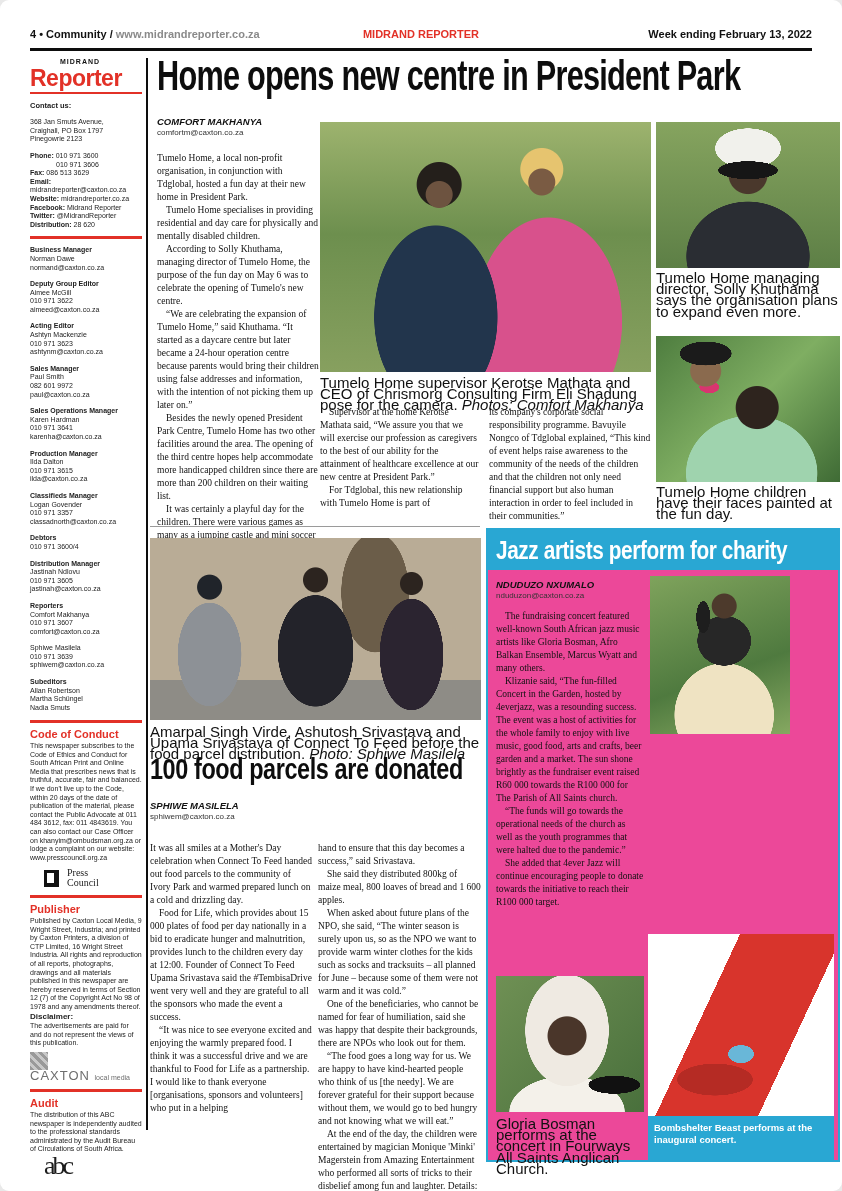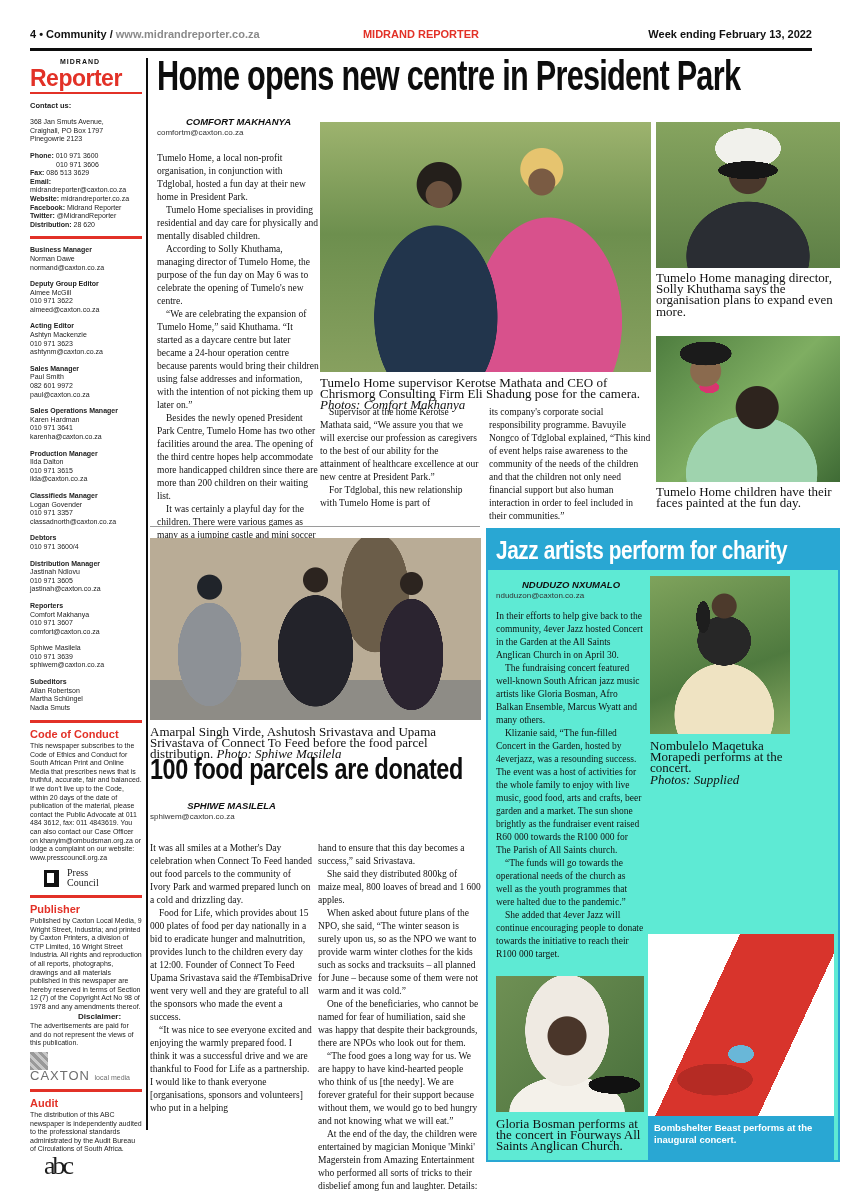--- a/index.html
+++ b/index.html
@@ -1,17 +1,17 @@
 <!DOCTYPE html>
 <html><head>
 <meta charset="utf-8">
 <style>
   html,body{margin:0;padding:0;background:#e9e9e9;}
   .page{position:relative;width:842px;height:1191px;background:#ffffff;margin:0 auto;
-        font-family:"Liberation Serif",serif;color:#111;overflow:hidden;}
+        font-family:"Liberation Serif",serif;color:#111;overflow:hidden;border-radius:9px;}
   .abs{position:absolute;}
   
   .hdr{position:absolute;left:30px;top:28px;width:782px;display:flex;justify-content:space-between;
        font-family:"Liberation Sans",sans-serif;font-size:11px;font-weight:bold;}
   .hdr .url{color:#8a8a8a;font-weight:bold;}
   .hdr .mid{position:absolute;left:50%;transform:translateX(-50%);color:#e23127;}
   .toprule{position:absolute;left:30px;top:48px;width:782px;height:3px;background:#0d0d0d;}
   .vrule{position:absolute;left:146px;top:58px;width:2px;height:1072px;background:#0d0d0d;}
   
   .side{position:absolute;left:30px;top:58px;width:112px;font-family:"Liberation Sans",sans-serif;
@@ -29,39 +29,39 @@
   .pcwrap{display:flex;align-items:center;gap:8px;margin:6px 0 2px 14px;}
   .pc-glyph{width:15px;height:17px;background:linear-gradient(#fff,#fff) 3px 3px/7px 10px no-repeat,#111;
             display:inline-block;}
   .pc-text{font-family:"Liberation Serif",serif;font-size:10px;line-height:10px;}
   .cax-glyph{width:18px;height:18px;margin:4px 0 2px 0;
              background:repeating-linear-gradient(45deg,#9a9a9a 0 3px,#c9c9c9 3px 6px);}
   .cax-text{font-size:13px;letter-spacing:1px;color:#6e6e6e;}
   .cax-text .sm{font-size:7px;letter-spacing:0;}
   .abc{font-family:"Liberation Serif",serif;font-size:26px;font-weight:normal;letter-spacing:-3px;
        color:#1c1c1c;margin:8px 0 0 14px;}
-  .disc-h{font-weight:bold;font-size:8px;margin-top:2px;margin-left:48px;}
+  .disc-h{font-weight:bold;font-size:8px;margin-top:2px;}
   
   .h1{position:absolute;left:157px;top:54px;width:900px;font-family:"Liberation Sans",sans-serif;
       font-weight:bold;font-size:42px;line-height:44px;letter-spacing:-1px;color:#0d0d0d;
       transform:scaleX(0.73);transform-origin:left top;white-space:nowrap;}
   .h2{position:absolute;left:150px;top:752px;width:440px;font-family:"Liberation Sans",sans-serif;
       font-weight:bold;font-size:30px;letter-spacing:-0.5px;color:#0d0d0d;
       transform:scaleX(0.78);transform-origin:left top;white-space:nowrap;}
-  .byl{font-family:"Liberation Sans",sans-serif;font-size:9.5px;font-weight:bold;font-style:italic;text-align:center;}
+  .byl{font-family:"Liberation Sans",sans-serif;font-size:9.5px;font-weight:bold;font-style:italic;}
   .byl-mail{font-family:"Liberation Sans",sans-serif;font-size:8px;color:#333;margin-top:1px;}
   .body{font-size:9.5px;line-height:13px;text-align:left;}
   .body p{margin:0;text-indent:9px;}
   .body p.noind{text-indent:0;}
-  .cap{font-family:Liberation Serif, serif;font-size:13px;line-height:11.2px;color:#111;}
+  .cap{font-family:Liberation Sans, sans-serif;font-size:15px;line-height:11.2px;color:#111;}
   .cap .credit{font-style:italic;}
   .divider{position:absolute;left:150px;top:526px;width:330px;height:1px;background:#9a9a9a;}
   
   .jazz{position:absolute;left:486px;top:528px;width:350px;height:630px;border:2px solid #29a7d3;
-        background:#5eead4;}
+        background:#ec4899;}
   .jbanner{height:40px;background:#29a7d3;overflow:hidden;}
   .jbanner span{display:inline-block;color:#fff;font-family:"Liberation Sans",sans-serif;
         font-weight:bold;font-size:26px;line-height:40px;padding-left:10px;letter-spacing:-0.5px;
         transform:scaleX(0.80);transform-origin:left center;white-space:nowrap;}
   .jcap-box{position:absolute;left:160px;top:586px;width:186px;height:44px;background:#29a7d3;
         color:#fff;font-family:"Liberation Sans",sans-serif;font-weight:bold;font-size:9.5px;
         line-height:11.5px;box-sizing:border-box;padding:6px 6px;}
   
   .ph{position:absolute;overflow:hidden;background:#777;}
   .ph-main{background:
@@ -306,30 +306,25 @@
     <p>At the end of the day, the children were entertained by magician Monique 'Minki' Magerstein from Amazing Entertainment who performed all sorts of tricks to their disbelief among fun and laughter. Details: Upama Srivastava 083 348 4482.</p>
   </div>
 
   <div class="jazz">
     <div class="jbanner"><span>Jazz artists perform for charity</span></div>
     <div class="abs" style="left:8px;top:49px;width:150px">
       <div class="byl">NDUDUZO NXUMALO</div>
       <div class="byl-mail">nduduzon@caxton.co.za</div>
     </div>
     <div class="abs body" style="left:8px;top:80px;width:148px">
-      <p class="noind">In their efforts to help give back to the community, 4ever Jazz hosted Concert in the Garden at the All Saints Anglican Church in on April 30.</p>
       <p>The fundraising concert featured well-known South African jazz music artists like Gloria Bosman, Afro Balkan Ensemble, Marcus Wyatt and many others.</p>
       <p>Klizanie said, “The fun-filled Concert in the Garden, hosted by 4everjazz, was a resounding success. The event was a host of activities for the whole family to enjoy with live music, good food, arts and crafts, beer garden and a market. The sun shone brightly as the fundraiser event raised R60 000 towards the R100 000 for The Parish of All Saints church.</p>
       <p>“The funds will go towards the operational needs of the church as well as the youth programmes that were halted due to the pandemic.”</p>
       <p>She added that 4ever Jazz will continue encouraging people to donate towards the initiative to reach their R100 000 target.</p>
     </div>
     <div class="ph ph-singer" style="left:162px;top:46px;width:140px;height:158px"></div>
-    <div class="abs cap" style="left:162px;top:210px;width:150px">
-      <span>Nombulelo Maqetuka Morapedi performs at the concert.</span><br>
-      <span class="credit">Photos: Supplied</span>
-    </div>
     <div class="ph ph-gloria" style="left:8px;top:446px;width:148px;height:136px"></div>
     <div class="abs cap" style="left:8px;top:588px;width:150px">Gloria Bosman performs at the concert in Fourways All Saints Anglican Church.</div>
     <div class="ph ph-bomb" style="left:160px;top:404px;width:186px;height:182px"></div>
     <div class="jcap-box">Bombshelter Beast performs at the inaugural concert.</div>
   </div>
 
 </div>
 
 </body></html>

